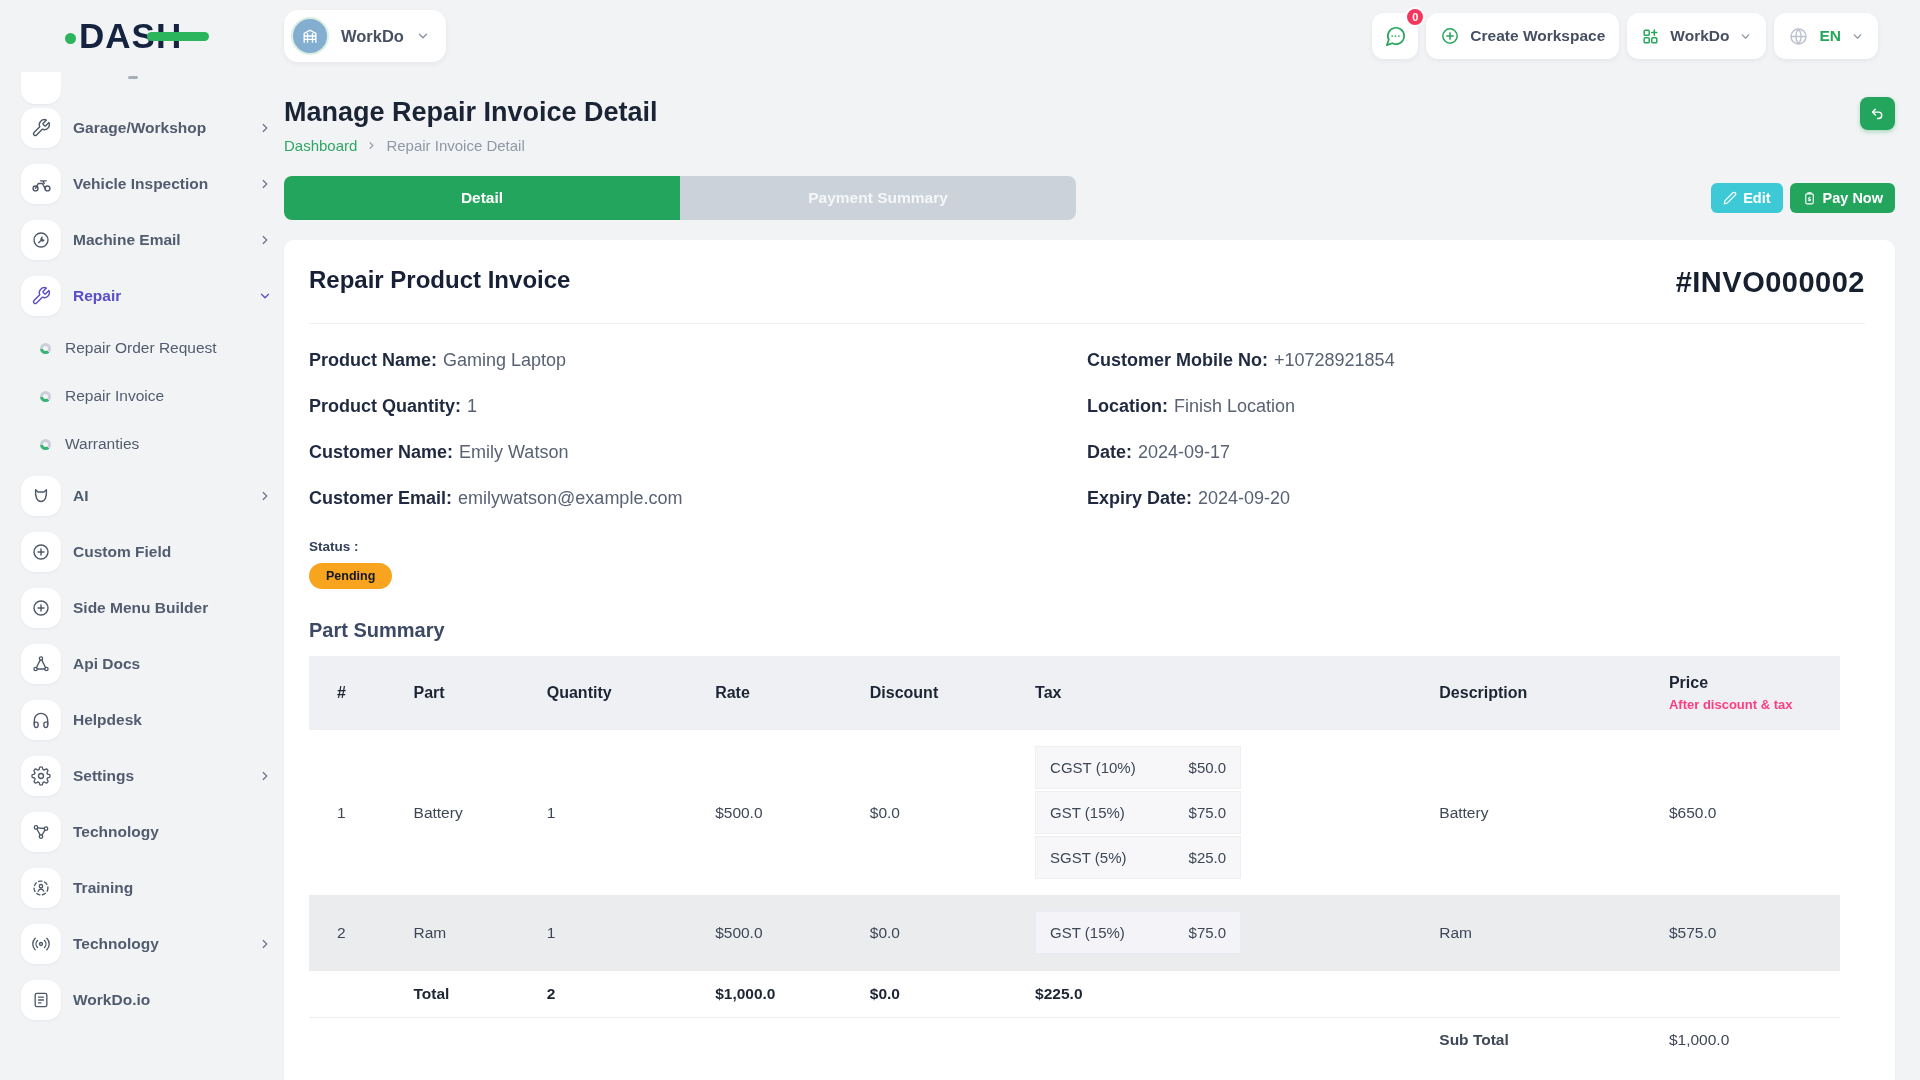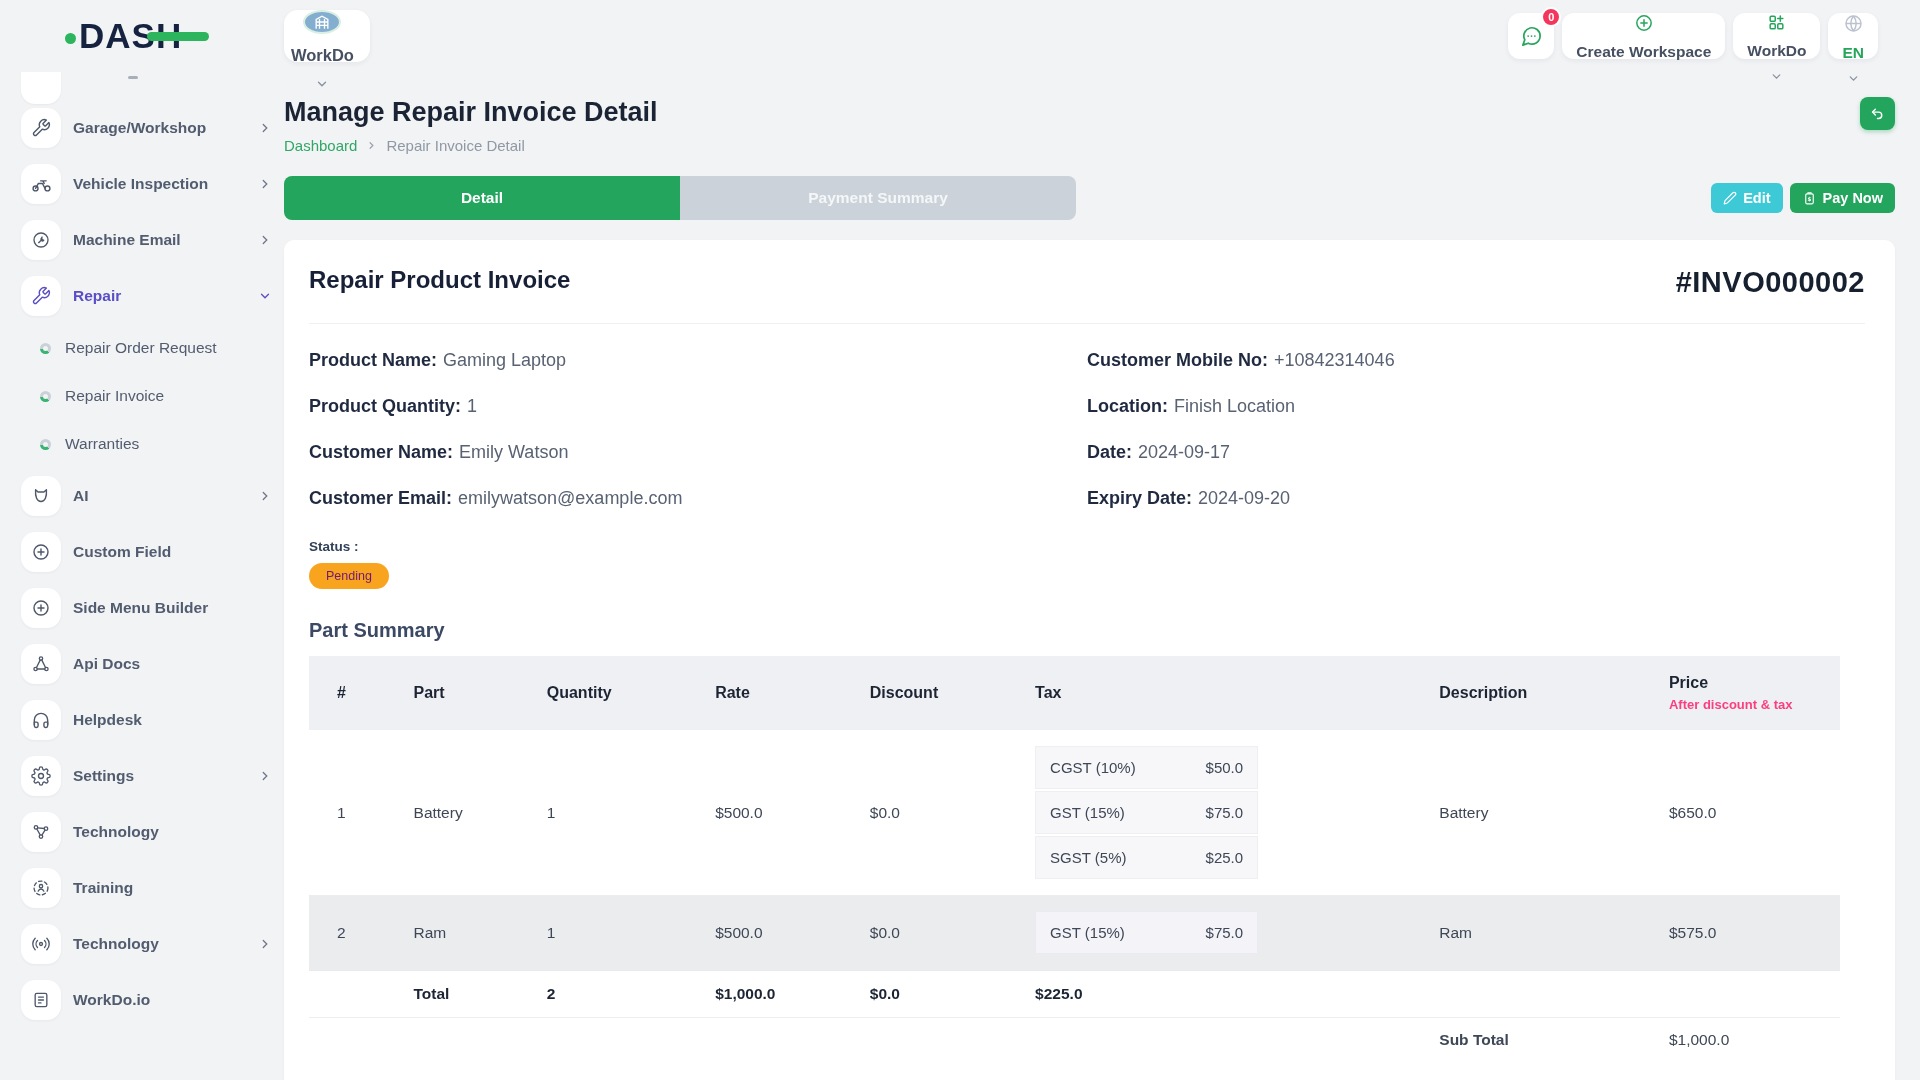--- a/index.html
+++ b/index.html
@@ -9,21 +9,21 @@
 
   
   .topbar { height:72px; display:flex; align-items:center; padding:0 42px 0 65px; }
   .logo { position:relative; width:219px; height:44px; display:flex; align-items:center; padding-left:14px; cursor:pointer; }
   .logo-text { font-size:35px; font-weight:800; letter-spacing:1px; color:#152240; }
   .logo-dot { position:absolute; left:0; top:19px; width:11px; height:11px; border-radius:50%; background:#2db55d; }
   .logo-bar { position:absolute; left:82px; top:18px; width:62px; height:9px; border-radius:5px; background:#2db55d; }
 
   .pill { display:flex; align-items:center; gap:10px; background:#fff; border-radius:12px;
           height:46px; padding:0 14px; box-shadow:0 2px 5px rgba(25,39,72,.06);
-          color:#465062; font-size:15.5px; font-weight:600; cursor:pointer;flex-direction:column; }
+          color:#465062; font-size:15.5px; font-weight:600; cursor:pointer; }
   .switcher { height:52px; border-radius:14px; padding:0 16px 0 7px; gap:12px; font-size:16.5px; }
   .avatar { width:38px; height:38px; border-radius:50%; background:#84aed0; border:2px solid #d9efe2;
             display:flex; align-items:center; justify-content:center; color:#fff; }
   .top-right { margin-left:auto; display:flex; align-items:center; gap:8px; }
   .icon-btn { position:relative; width:46px; height:46px; border-radius:12px; background:#fff;
               box-shadow:0 2px 5px rgba(25,39,72,.06); display:flex; align-items:center; justify-content:center;
               color:#26a65b; cursor:pointer; }
   .nbadge { position:absolute; top:-6px; right:-7px; min-width:20px; height:20px; border-radius:10px;
             background:#f5365c; border:2px solid #fff; color:#fff; font-size:11px; font-weight:700;
             display:flex; align-items:center; justify-content:center; padding:0 4px; }
@@ -85,34 +85,34 @@
   .card-head { display:flex; align-items:flex-start; justify-content:space-between; }
   .card-title { font-size:24px; font-weight:700; color:#172036; }
   .inv-no { font-size:29px; font-weight:700; color:#16202f; letter-spacing:.5px; }
   .divider { height:1px; background:#eef0f2; margin:24px 0 0; }
 
   .fields { display:grid; grid-template-columns:1fr 1fr; row-gap:25px; margin-top:26px; font-size:18px; }
   .field b { color:#1f2940; font-weight:700; margin-right:6px; }
   .field span { color:#596273; }
 
   .status-label { margin-top:30px; font-size:13.5px; font-weight:700; color:#32405a; }
-  .badge-pending { display:inline-block; margin-top:9px; background:#f9a41f; color:#701a75;
-                   font-size:12.5px; font-weight:400; padding:6px 17px; border-radius:14px; }
+  .badge-pending { display:inline-block; margin-top:9px; background:#f9a41f; color:#0f172a;
+                   font-size:12.5px; font-weight:700; padding:6px 17px; border-radius:14px; }
 
   .part-title { margin-top:30px; font-size:20px; font-weight:600; color:#3c4964; }
   .part-note { margin-top:7px; font-size:14px; color:#4f5866; }
 
   table.ptable { border-collapse:collapse; table-layout:fixed; width:calc(100% - 25px); margin-top:14px; }
   .ptable thead tr { background:#eef0f3; }
   .ptable th { text-align:left; font-size:16px; font-weight:700; color:#1d2534;
                padding:18px 8px 18px 28px; vertical-align:middle; }
   .price-sub { color:#fb3e7f; font-size:13px; font-weight:700; margin-top:5px; }
   .ptable td { font-size:15.5px; color:#3e4756; padding:14px 8px 14px 28px; vertical-align:middle; }
   tr.row-alt td { background:#ebecee; }
-  .tax-box { width:223px; }
+  .tax-box { width:206px; }
   .tax-line { display:flex; justify-content:space-between; align-items:center; background:#f7f7f9;
               border:1px solid #efeff2; padding:12px 14px; margin:2px 0; font-size:15px; color:#3e4756; }
   tr.row-alt .tax-line { background:#f4f3f8; border-color:#ebe9f1; }
   tr.total-row td { font-weight:700; color:#1d2534; border-top:1px solid #e9eaec; padding:14px 8px 14px 28px; }
   tr.foot-row td { border-top:1px solid #edeeef; padding:13px 8px 13px 28px; }
   .f-label { font-weight:700; color:#1d2534; }
 </style>
 </head>
 <body>
 
@@ -438,21 +438,21 @@
 
     <div class="card">
       <div class="card-head">
         <div class="card-title">Repair Product Invoice</div>
         <div class="inv-no">#INVO000002</div>
       </div>
       <div class="divider"></div>
 
       <div class="fields">
         <div class="field"><b>Product Name:</b><span>Gaming Laptop</span></div>
-        <div class="field"><b>Customer Mobile No:</b><span>+10842314046</span></div>
+        <div class="field"><b>Customer Mobile No:</b><span>+10728921854</span></div>
         <div class="field"><b>Product Quantity:</b><span>1</span></div>
         <div class="field"><b>Location:</b><span>Finish Location</span></div>
         <div class="field"><b>Customer Name:</b><span>Emily Watson</span></div>
         <div class="field"><b>Date:</b><span>2024-09-17</span></div>
         <div class="field"><b>Customer Email:</b><span>emilywatson@example.com</span></div>
         <div class="field"><b>Expiry Date:</b><span>2024-09-20</span></div>
       </div>
 
       <div class="status-label">Status :</div>
       <span class="badge-pending">Pending</span>

